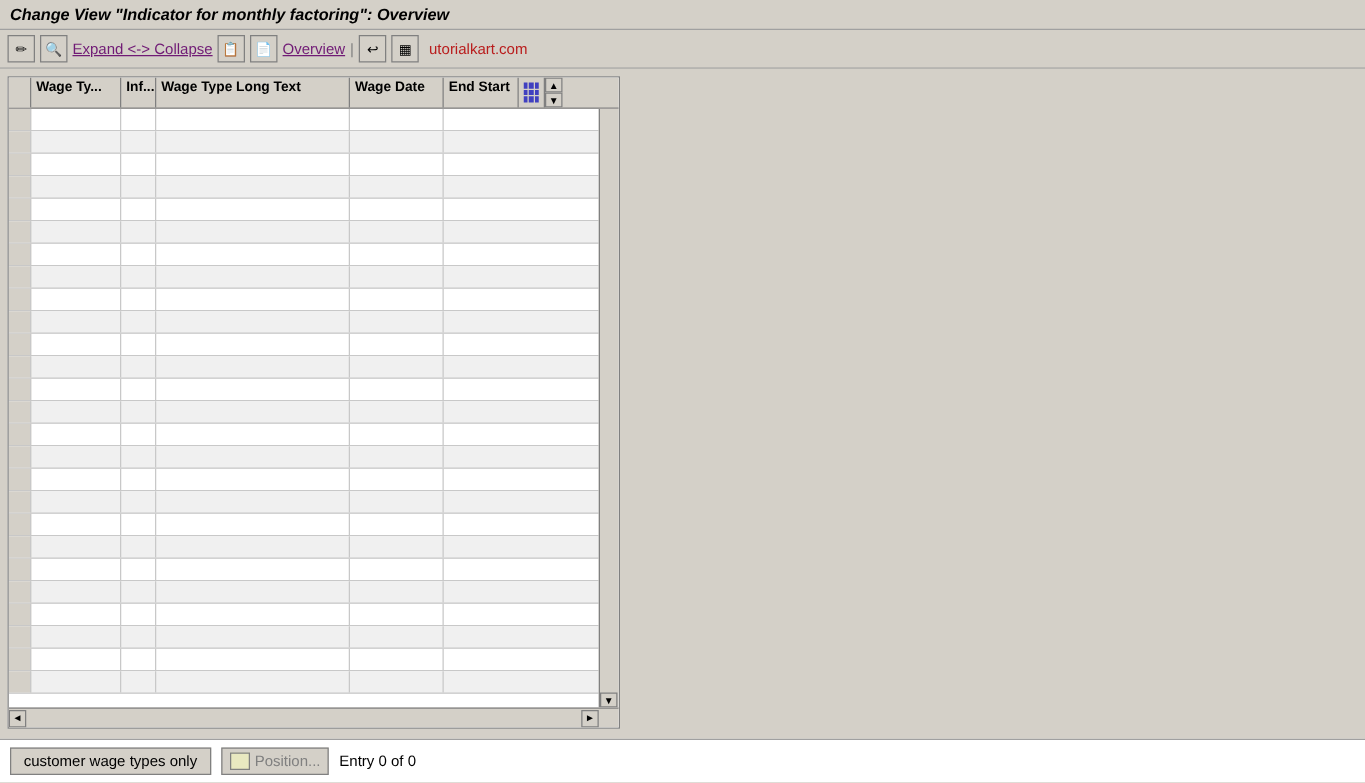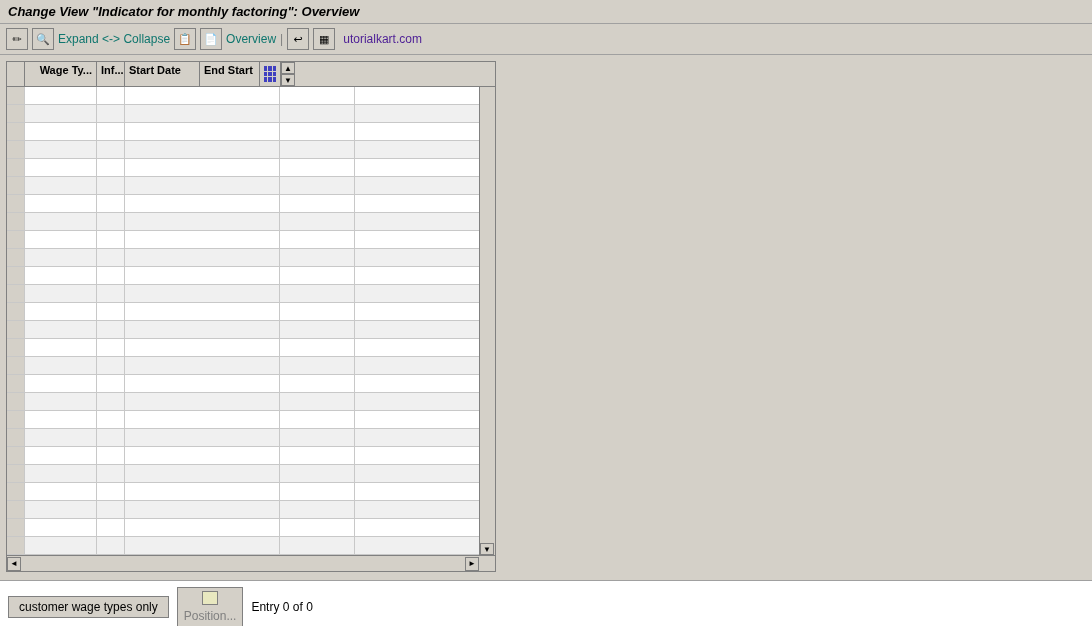--- a/index.html
+++ b/index.html
@@ -48,26 +48,27 @@
       width: 22px;
       height: 22px;
       background: #d4d0c8;
       border: 1px solid #808080;
       cursor: pointer;
       font-size: 11px;
     }
 
     .toolbar-text {
       font-size: 12px;
-      color: #0f766e;
+      color: #701a75;
+      text-decoration: underline;
     }
 
     .toolbar-watermark {
       font-size: 12px;
-      color: #4c1d95;
+      color: #b91c1c;
       margin-left: 4px;
     }
 
     
     .content-area {
       flex: 1;
       background-color: #d4d0c8;
       padding: 6px;
       display: flex;
       flex-direction: column;
@@ -94,21 +95,21 @@
     .th {
       padding: 2px 4px;
       font-size: 11px;
       font-weight: bold;
       color: #000;
       border-right: 1px solid #808080;
       white-space: nowrap;
       overflow: hidden;
     }
 
-    .th-wage-type { width: 72px; min-width: 72px; text-align: right; }
+    .th-wage-type { width: 72px; min-width: 72px; }
     .th-inf       { width: 28px; min-width: 28px; }
     .th-long-text { width: 155px; min-width: 155px; }
     .th-start-date{ width: 75px; min-width: 75px; }
     .th-end-date  { width: 60px; min-width: 60px; }
     .th-icon      { width: 20px; min-width: 20px; border-right: none; display: flex; align-items: center; justify-content: center; }
 
     .scroll-btn {
       width: 14px;
       height: 12px;
       background: #d4d0c8;
@@ -224,21 +225,20 @@
     .position-btn {
       background: #d4d0c8;
       border: 1px solid #808080;
       padding: 3px 6px;
       font-size: 12px;
       cursor: pointer;
       color: #808080;
       display: flex;
       align-items: center;
       gap: 4px;
-      flex-direction: column;
     }
 
     .position-icon {
       width: 16px;
       height: 14px;
       background: #e8e8c0;
       border: 1px solid #808080;
       display: inline-block;
     }
 
@@ -309,22 +309,25 @@
     <div class="table-container">
 
       <div style="display:flex; background:#d4d0c8; border-bottom:1px solid #808080; flex-shrink:0;">
         <div class="col-selector"></div>
         <div class="th th-wage-type">
           <span>Wage Ty...</span>
         </div>
         <div class="th th-inf">
           <span>Inf...</span>
         </div>
+        <div class="th th-long-text">
+          <span>Wage Type Long Text</span>
+        </div>
         <div class="th th-start-date">
-          <span>Start Date</span>
+          <span>Wage Date</span>
         </div>
         <div class="th th-end-date">
           <span>End Start</span>
         </div>
         <div class="th th-icon">
           <div class="grid-icon">
             <div class="grid-cell"></div>
               <div class="grid-cell"></div>
               <div class="grid-cell"></div>
             <div class="grid-cell"></div>

